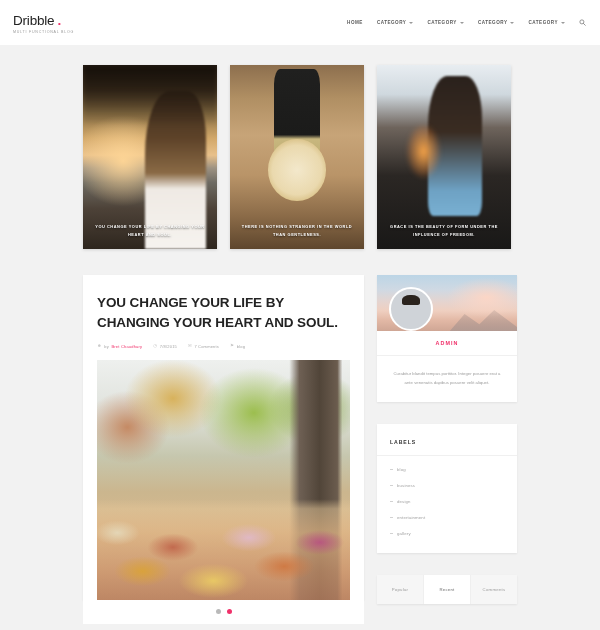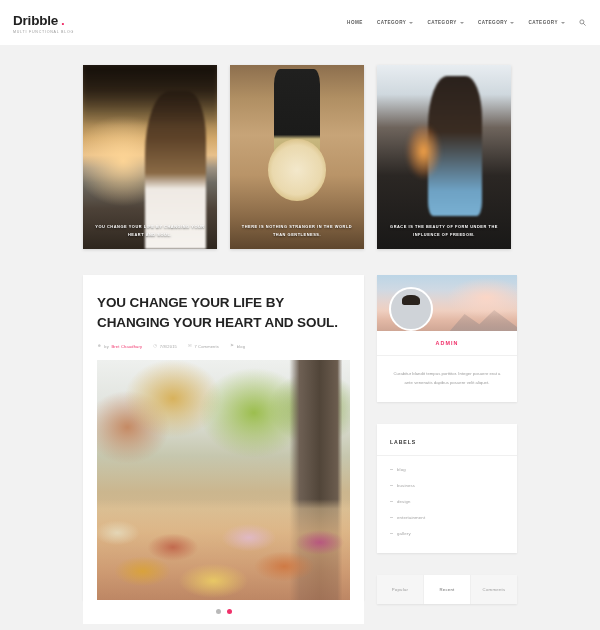--- a/index.html
+++ b/index.html
@@ -25,21 +25,21 @@
     align-items: center;
     justify-content: space-between;
     padding: 0 12px 0 13px;
     position: relative;
   }
 
   .brand { line-height: 1; padding-top: 2px; }
 
   .brand-title {
     font-size: 13.5px;
-    font-weight: bold;
+    font-weight: normal;
     color: #222;
     letter-spacing: -0.2px;
     display: inline-block;
   }
 
   .brand-dot {
     color: #f0316a;
     font-size: 13.5px;
     font-weight: bold;
     margin-left: 3px;

